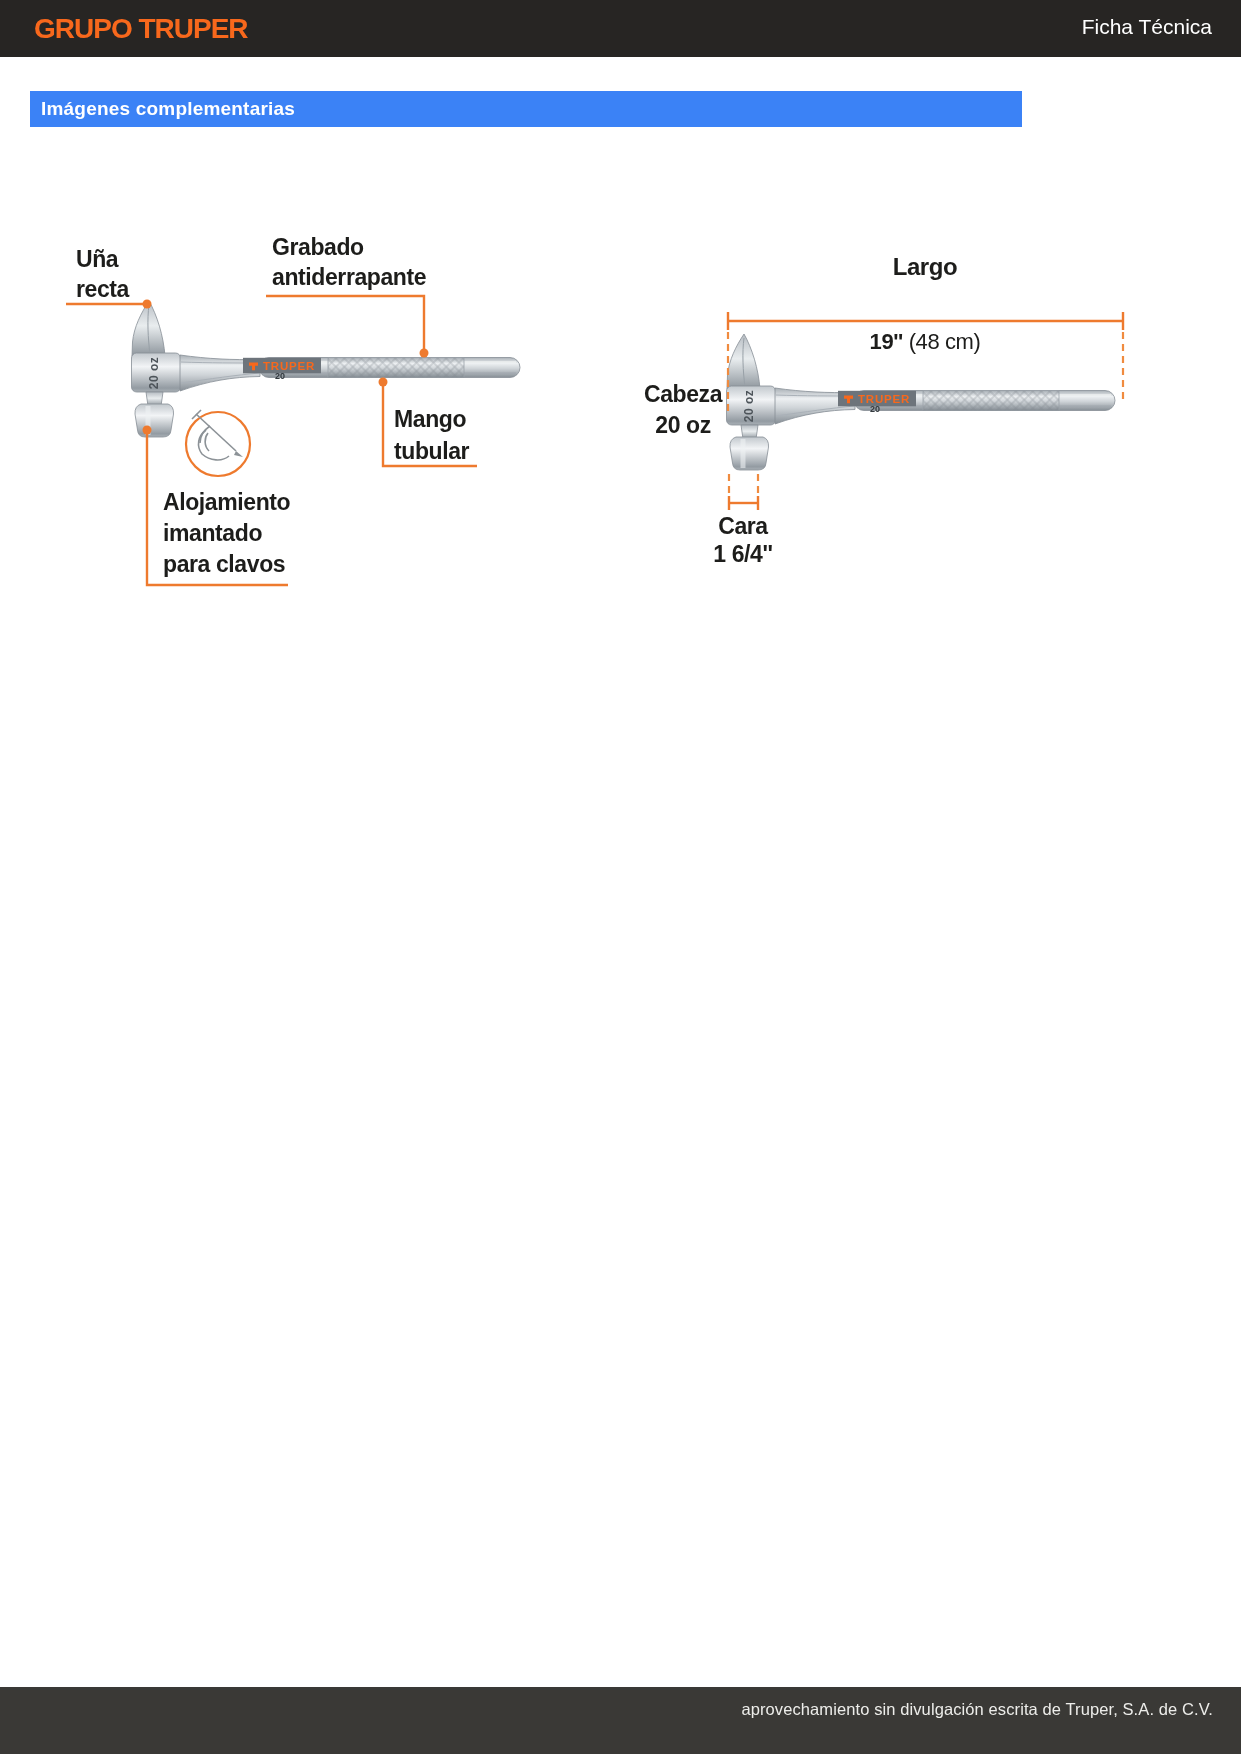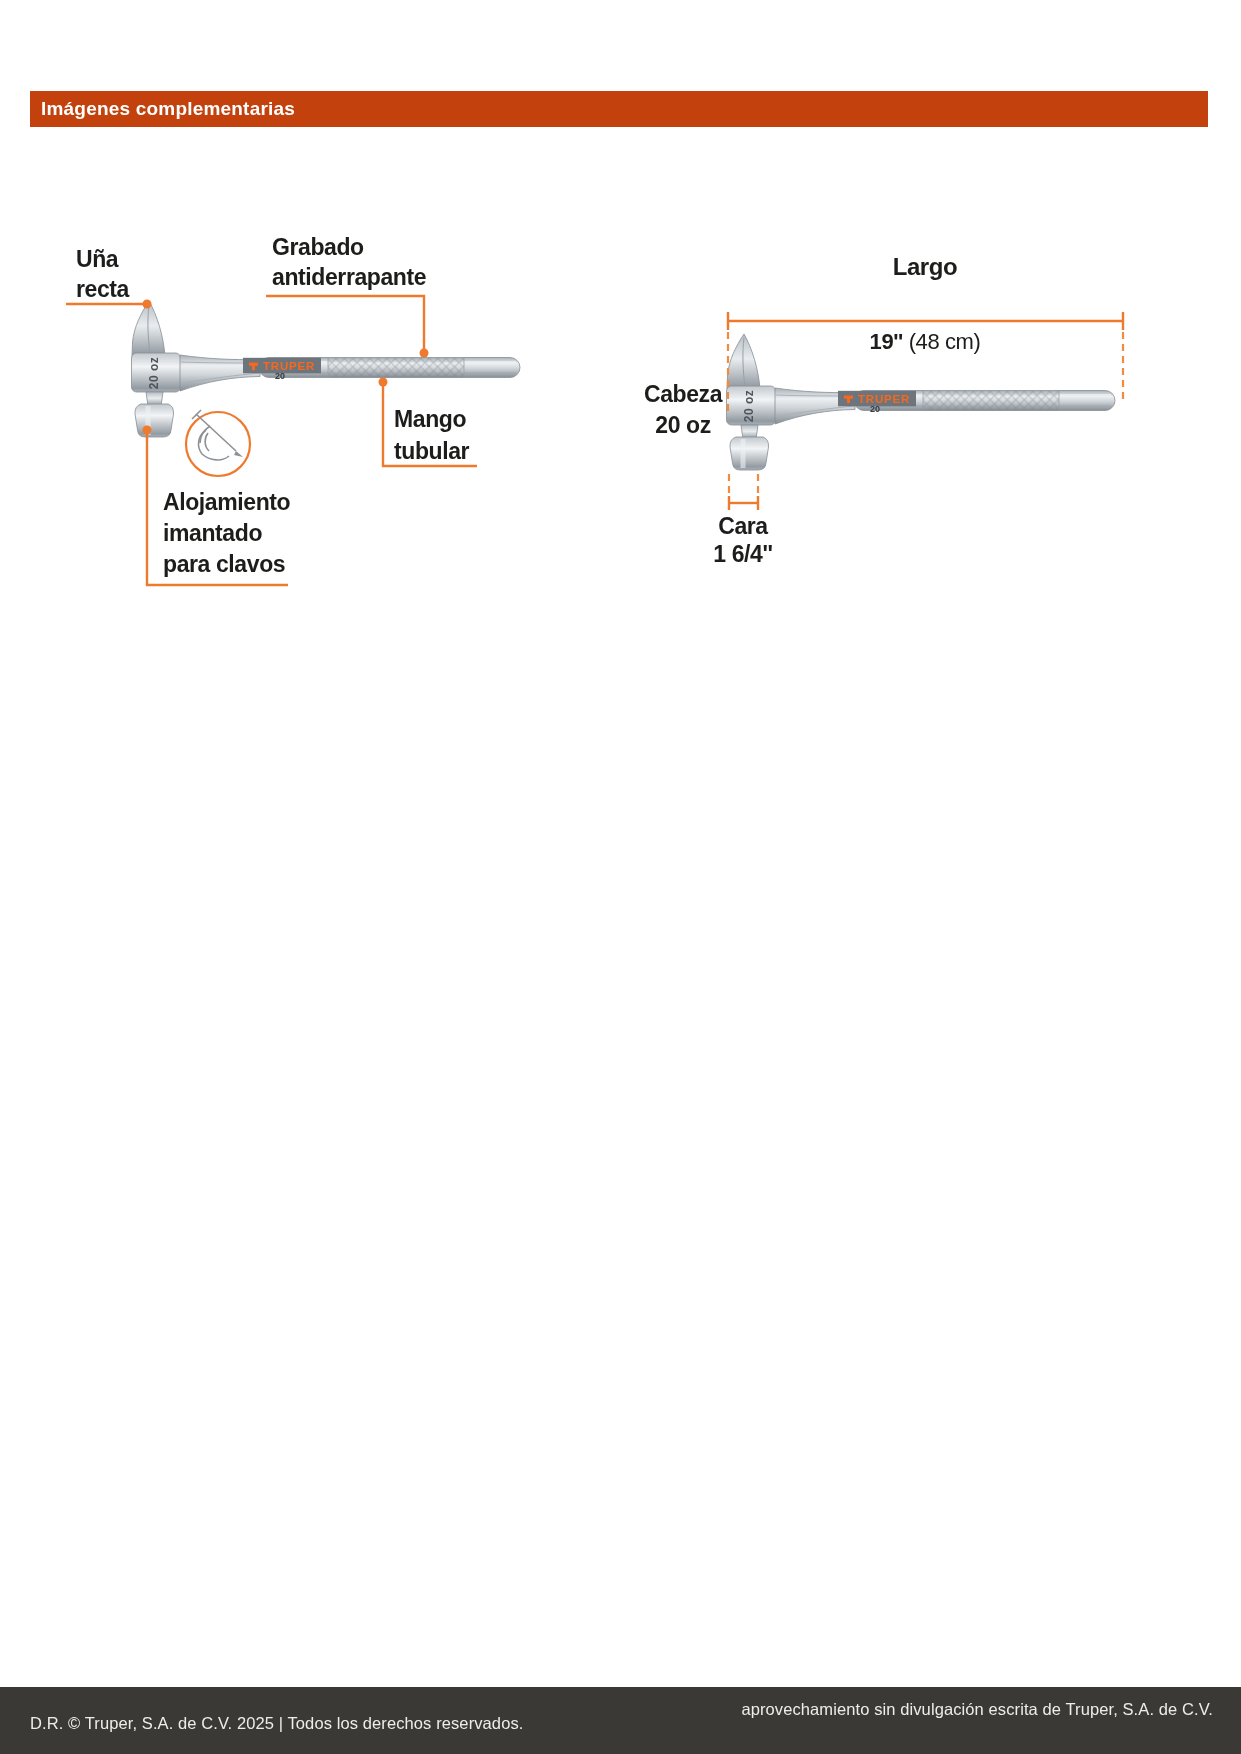--- a/index.html
+++ b/index.html
@@ -9,21 +9,21 @@
   }
   
   .header-bar{position:absolute;left:0;top:0;width:1241px;height:57px;background:#272523;}
   .brand-logo{
     position:absolute;left:34px;top:13px;font-size:28px;font-weight:bold;
     letter-spacing:-1px;color:#F8681C;font-family:"Liberation Sans",sans-serif;
   }
   .doc-type{position:absolute;right:29px;top:15px;font-size:21px;font-weight:400;color:#ffffff;}
   
   .section-banner{
-    position:absolute;left:30px;top:91px;width:1178px;height:36px;background:#c2410c;
+    position:absolute;left:30px;top:91px;width:992px;height:36px;background:#3b82f6;
   }
   .section-banner span{
     display:block;padding-left:11px;line-height:36px;color:#ffffff;
     font-size:19px;font-weight:bold;letter-spacing:0.2px;
   }
   
   .fig{position:absolute;left:0;top:0;width:1241px;height:1754px;}
   
   .label{
     position:absolute;color:#1d1d1b;font-weight:bold;font-size:23px;line-height:30px;
@@ -39,20 +39,24 @@
   .footer-right{
     position:absolute;right:28px;top:1697px;color:#EDEDEA;font-size:16.5px;line-height:24px;
     text-align:right;letter-spacing:0.1px;
   }
 </style>
 </head>
 <body>
 
 <div class="page">
 
+  <div class="header-bar">
+    <div class="brand-logo">GRUPO TRUPER</div>
+    <div class="doc-type">Ficha Técnica</div>
+  </div>
 
   <div class="section-banner">
     <span>Imágenes complementarias</span>
   </div>
 
   <svg class="fig" viewBox="0 0 1241 1754">
     <defs>
       <linearGradient id="gMetal" x1="0" y1="0" x2="0" y2="1">
         <stop offset="0" stop-color="#b6bcc2"></stop>
           <stop offset="0.45" stop-color="#e9edef"></stop>
@@ -172,18 +176,17 @@
   <div class="label center" style="left:633px;top:379px;width:100px;line-height:31px;">
     <div>Cabeza</div>
     <div>20 oz</div>
   </div>
   <div class="label center" style="left:693px;top:512px;width:100px;line-height:28px;">
     <div>Cara</div>
     <div>1 6/4''</div>
   </div>
 
   <div class="footer-bar"></div>
-  <div class="footer-left">D.R. © Truper, S.A. de C.V. 2025 | Todos los derechos reservados.</div>
   <div class="footer-right">
     <div>aprovechamiento sin divulgación escrita de Truper, S.A. de C.V.</div>
   </div>
 
 </div>
 
 </body></html>

